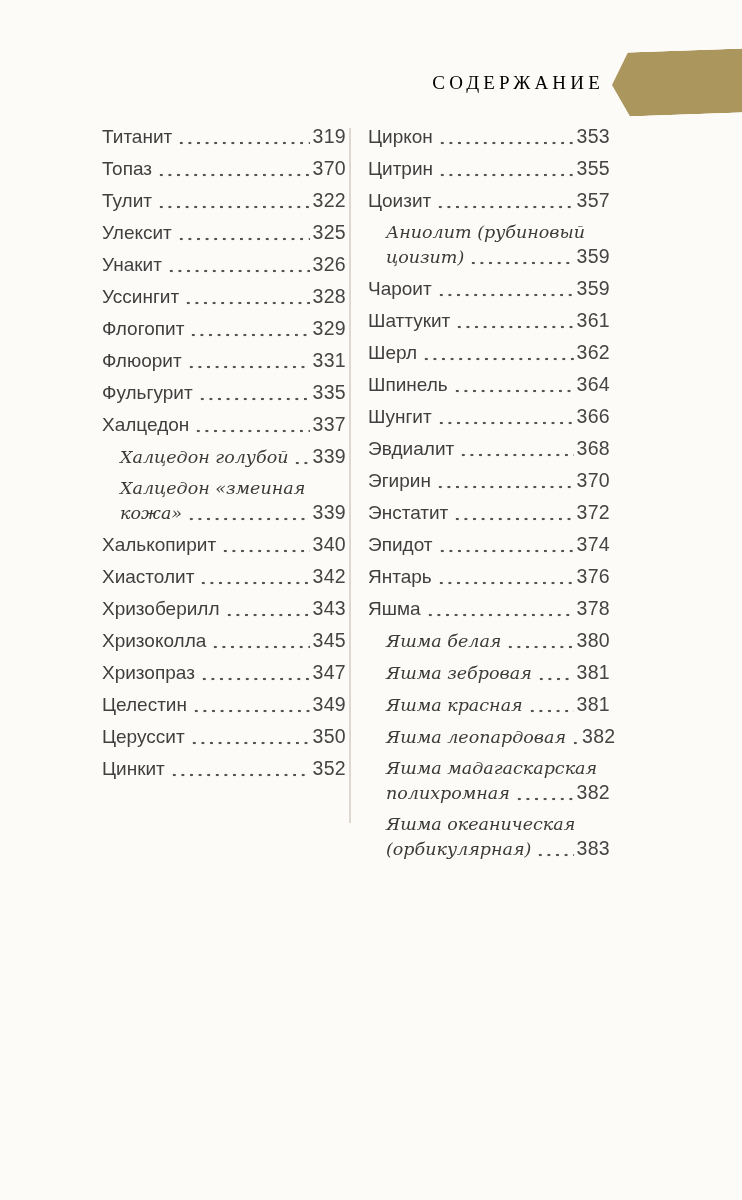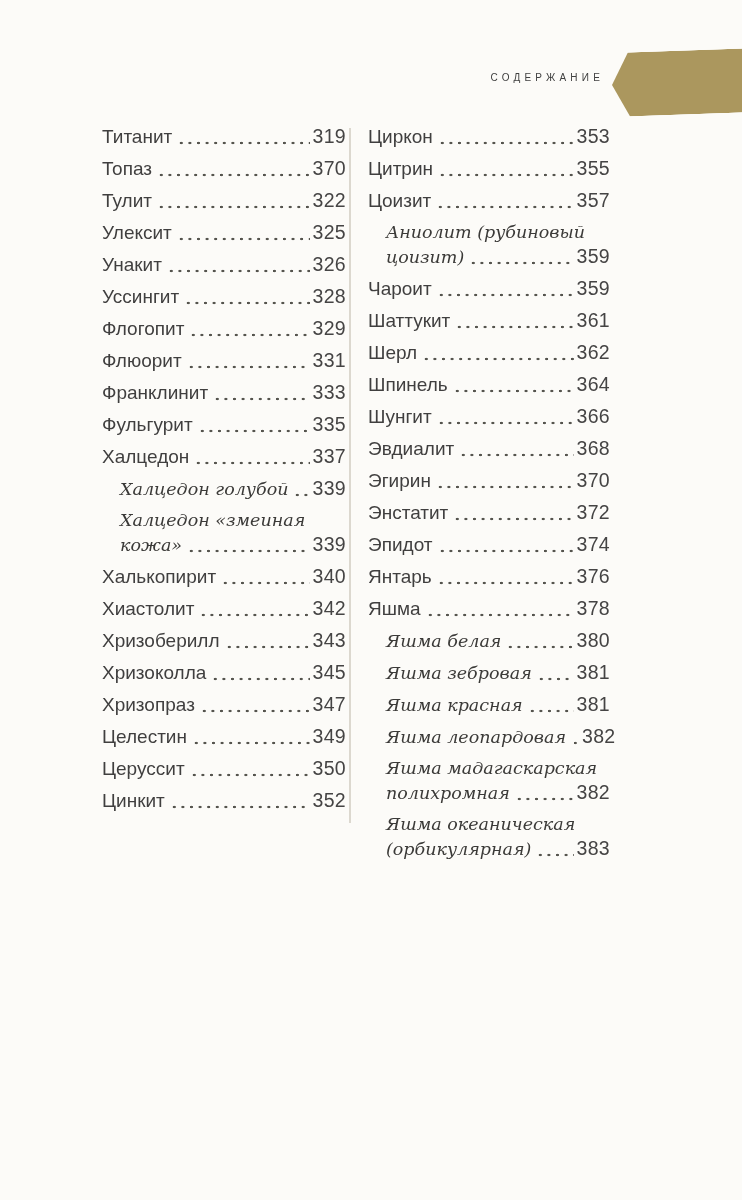--- a/index.html
+++ b/index.html
@@ -13,24 +13,24 @@
     position: relative;
     width: 742px; height: 1200px;
     overflow: hidden;
     background: #fcfbf8;
   }
 
   
   .header-title {
     position: absolute;
     top: 72px; right: 138px;
-    font-family: Liberation Sans, sans-serif;
-    font-size: 10px;
+    font-family: Liberation Serif, serif;
+    font-size: 19px;
     letter-spacing: 4.2px;
-    color: #404040;
+    color: #000000;
     white-space: nowrap;
   }
   .banner {
     position: absolute;
     left: 612px; top: 53px;
     width: 140px; height: 64px;
     background: #ab975e;
     clip-path: polygon(0 50%, 17px 0, 100% 0, 100% 100%, 17px 100%);
     transform: rotate(-2deg);
     transform-origin: 0 50%;
@@ -165,28 +165,20 @@
 
   <div class="entry">
 
     <div class="row">
       <span class="name">Флюорит</span>
       <span class="dots"></span>
       <span class="page-num">331</span>
     </div>
   </div>
 
-  <div class="entry">
-
-    <div class="row">
-      <span class="name">Франклинит</span>
-      <span class="dots"></span>
-      <span class="page-num">333</span>
-    </div>
-  </div>
 
   <div class="entry">
 
     <div class="row">
       <span class="name">Фульгурит</span>
       <span class="dots"></span>
       <span class="page-num">335</span>
     </div>
   </div>
 

